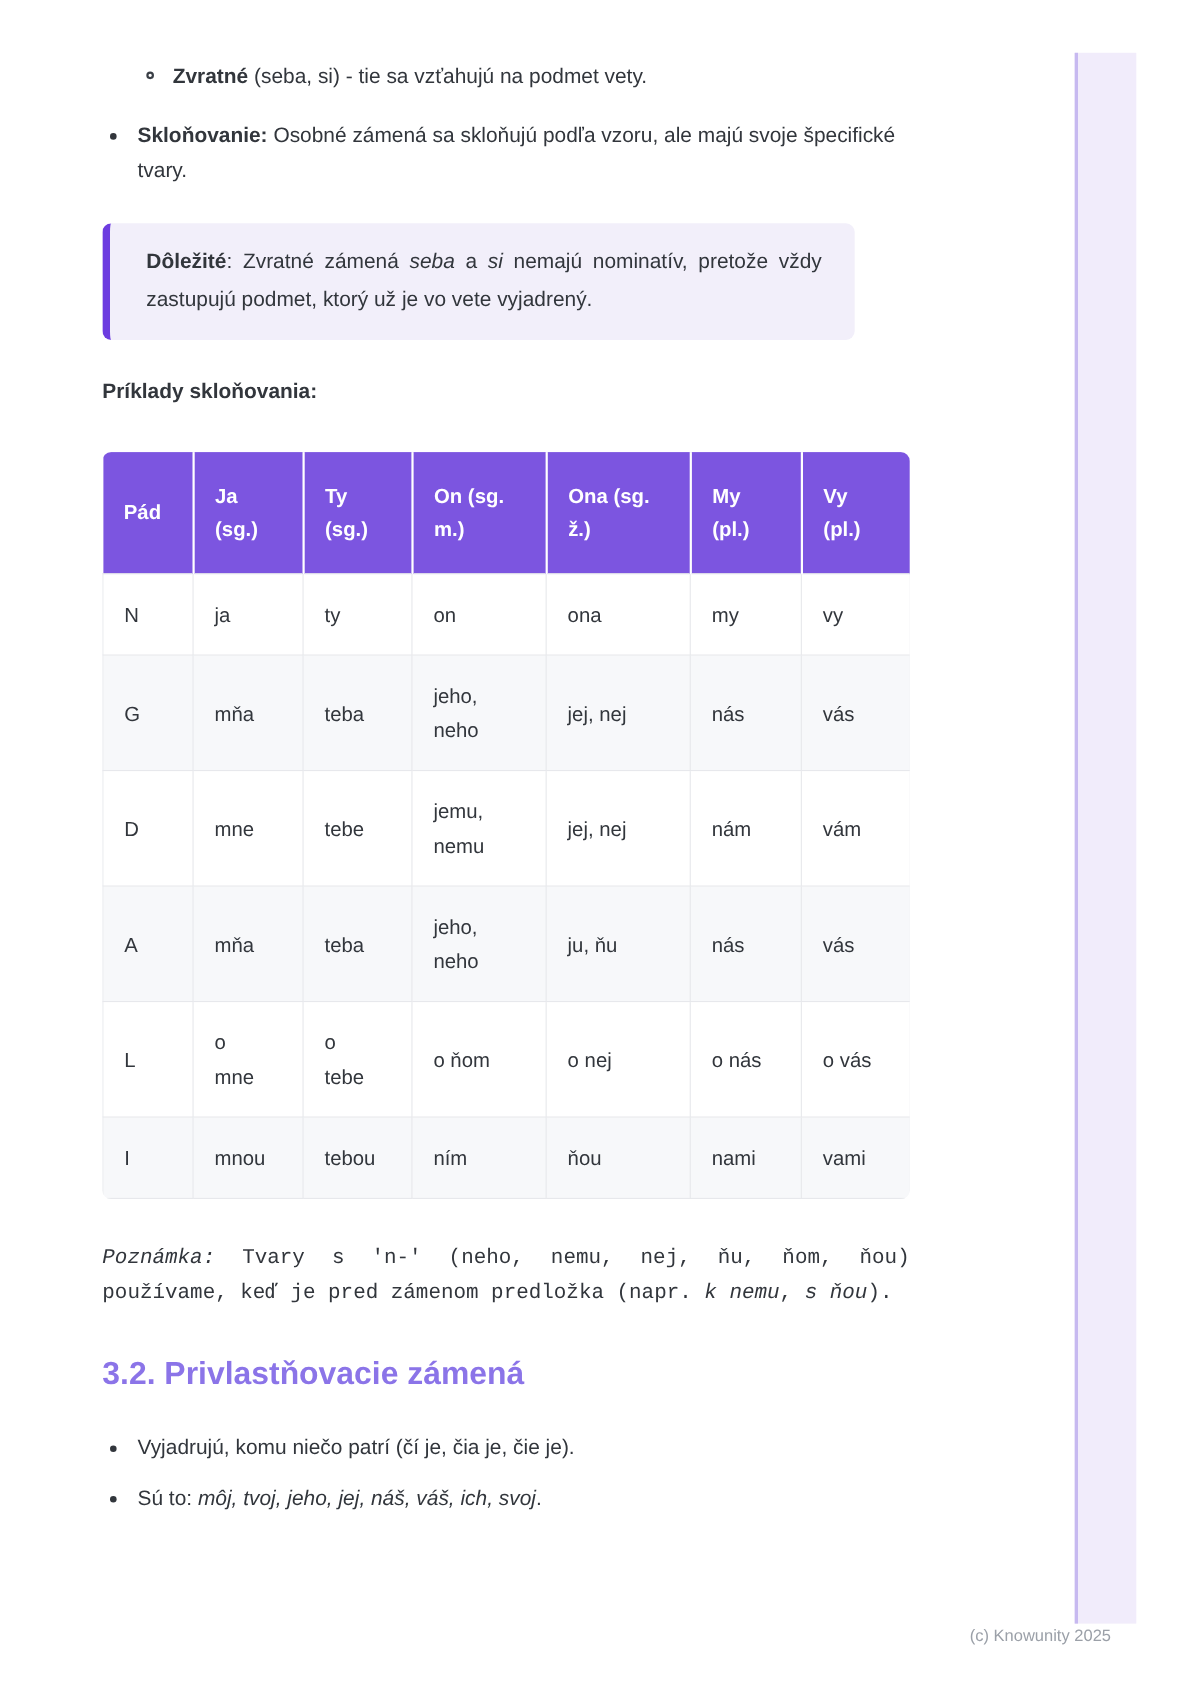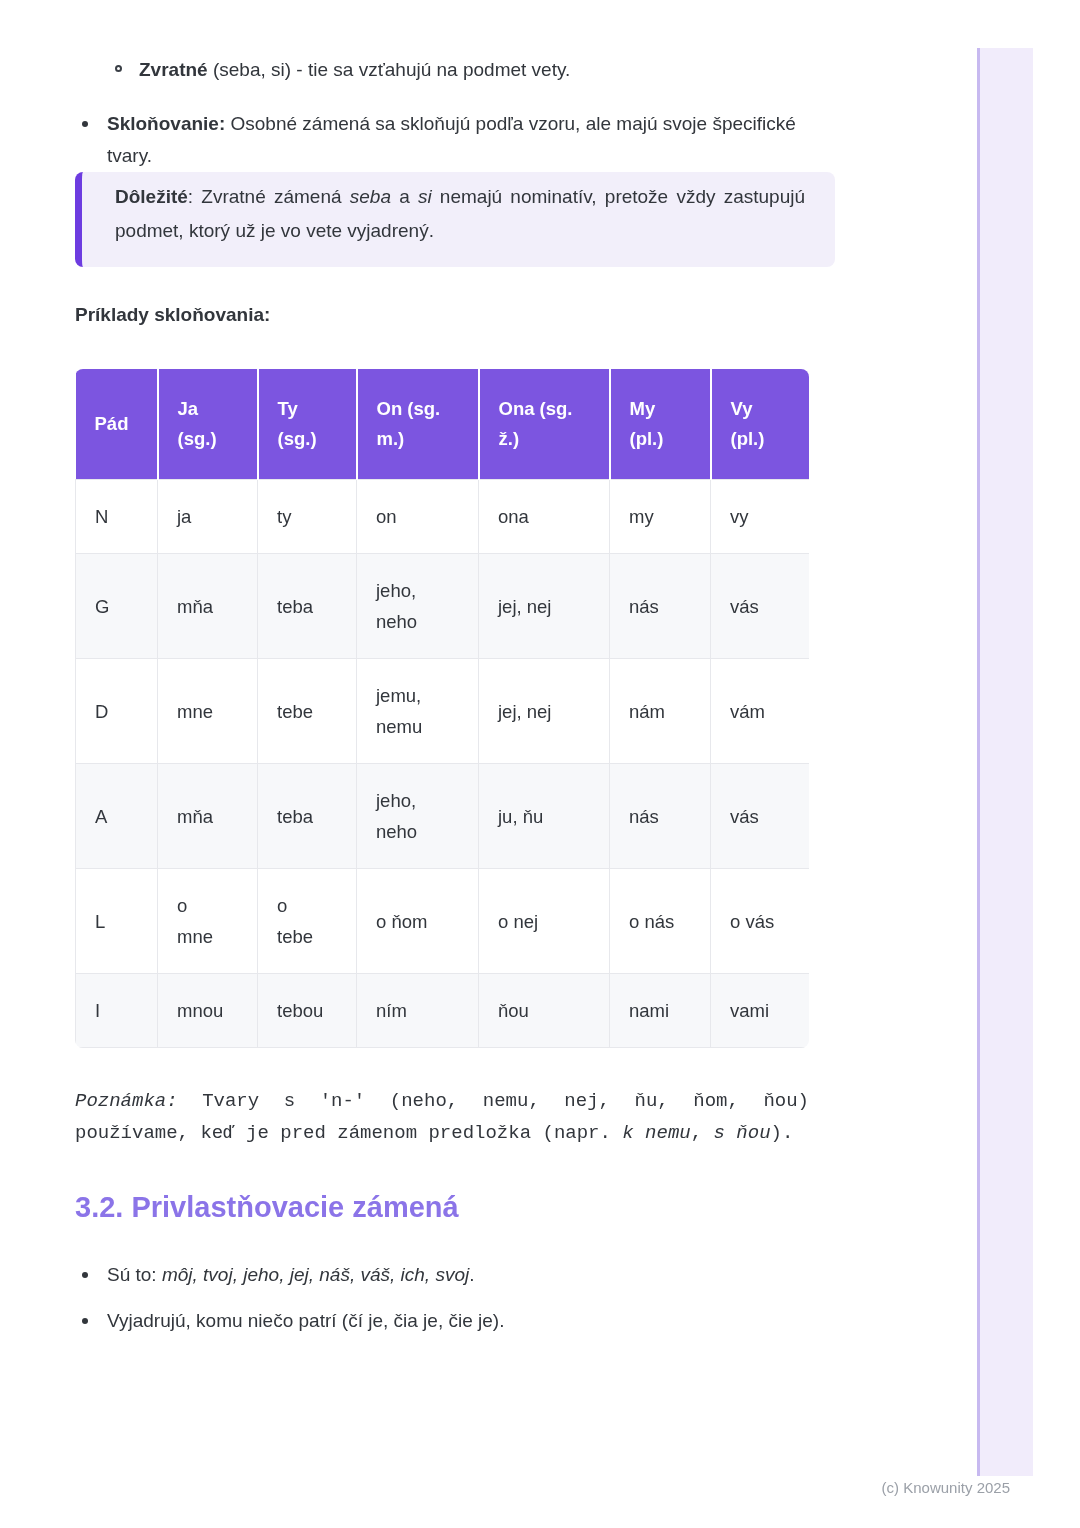--- a/index.html
+++ b/index.html
@@ -18,44 +18,44 @@
   html,body{margin:0;padding:0;}
   body{
     width:1080px;height:1528px;
     background:#ffffff;
     font-family:"Liberation Sans", sans-serif;
     color:var(--text);
     position:relative;
     overflow:hidden;
   }
   .content{
-    position:absolute;left:75px;top:0;width:734px;
+    position:absolute;left:93px;top:0;width:734px;
     padding-top:54px;
     font-size:19px;line-height:32px;
   }
   
   .li{position:relative;padding-left:32px;}
   .li + .li{margin-top:22px;}
   .dot{
     position:absolute;left:7px;top:13px;
     width:6px;height:6px;border-radius:50%;
     background:var(--text);
   }
   .li.sub{margin-left:33px;padding-left:31px;}
   .li.sub .dot{
     left:7px;top:11px;width:7px;height:7px;
     background:transparent;border:2px solid #3a3f46;
   }
   
   .callout{
-    width:760px;
+    margin-top:31px;width:684px;
     background:var(--callout_bg);
     border-left:7px solid var(--callout_border);
     border-radius:8px;
-    padding:8px 30px 19px 33px;
+    padding:19px 30px 19px 33px;
     line-height:34px;
     text-align:justify;
   }
   
   .section-label{margin-top:32px;font-weight:700;}
   
   .table-wrap{margin-top:38px;width:734px;border-radius:8px;overflow:hidden;}
   table{border-collapse:collapse;width:734px;font-size:18.5px;table-layout:fixed;}
   th{
     background:var(--accent);color:#ffffff;
@@ -212,25 +212,25 @@
       </table>
     </div>
 
     <div class="note"><span style="font-style: italic;">Poznámka:</span><span> Tvary s 'n-' (neho, nemu, nej, ňu, ňom, ňou) používame, keď je pred zámenom predložka (napr. </span><span style="font-style: italic;">k nemu</span><span>, </span><span style="font-style: italic;">s ňou</span><span>).</span></div>
 
     <h2>3.2. Privlastňovacie zámená</h2>
 
     <div class="plist">
       <div class="li">
         <span class="dot"></span>
-        <div><span>Sú to: </span><span style="font-style: italic;">môj, tvoj, jeho, jej, náš, váš, ich, svoj</span><span>.</span></div>
+        <div><span>Vyjadrujú, komu niečo patrí (čí je, čia je, čie je).</span></div>
       </div>
       <div class="li">
         <span class="dot"></span>
-        <div><span>Vyjadrujú, komu niečo patrí (čí je, čia je, čie je).</span></div>
+        <div><span>Sú to: </span><span style="font-style: italic;">môj, tvoj, jeho, jej, náš, váš, ich, svoj</span><span>.</span></div>
       </div>
     </div>
 
   </div>
 
   <div class="copyright">(c) Knowunity 2025</div>
 
 </div>
 
 </body></html>

